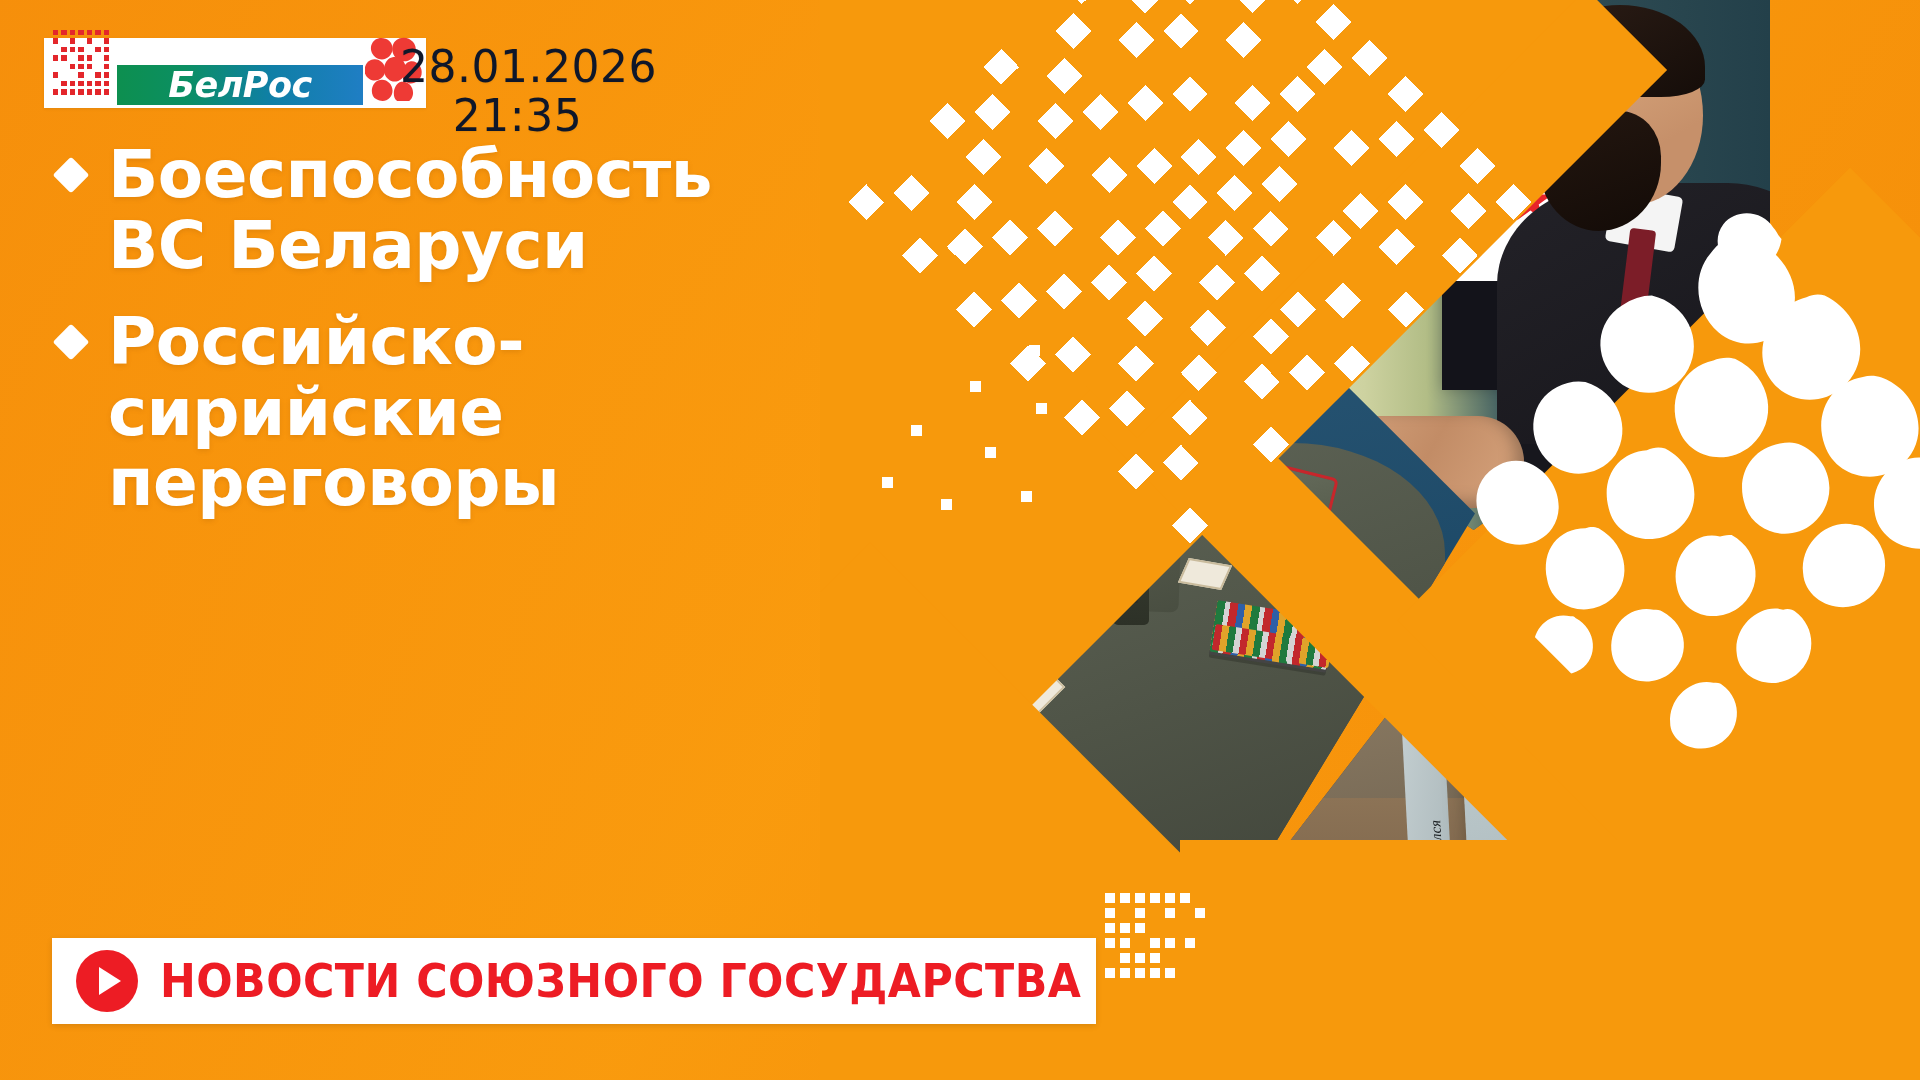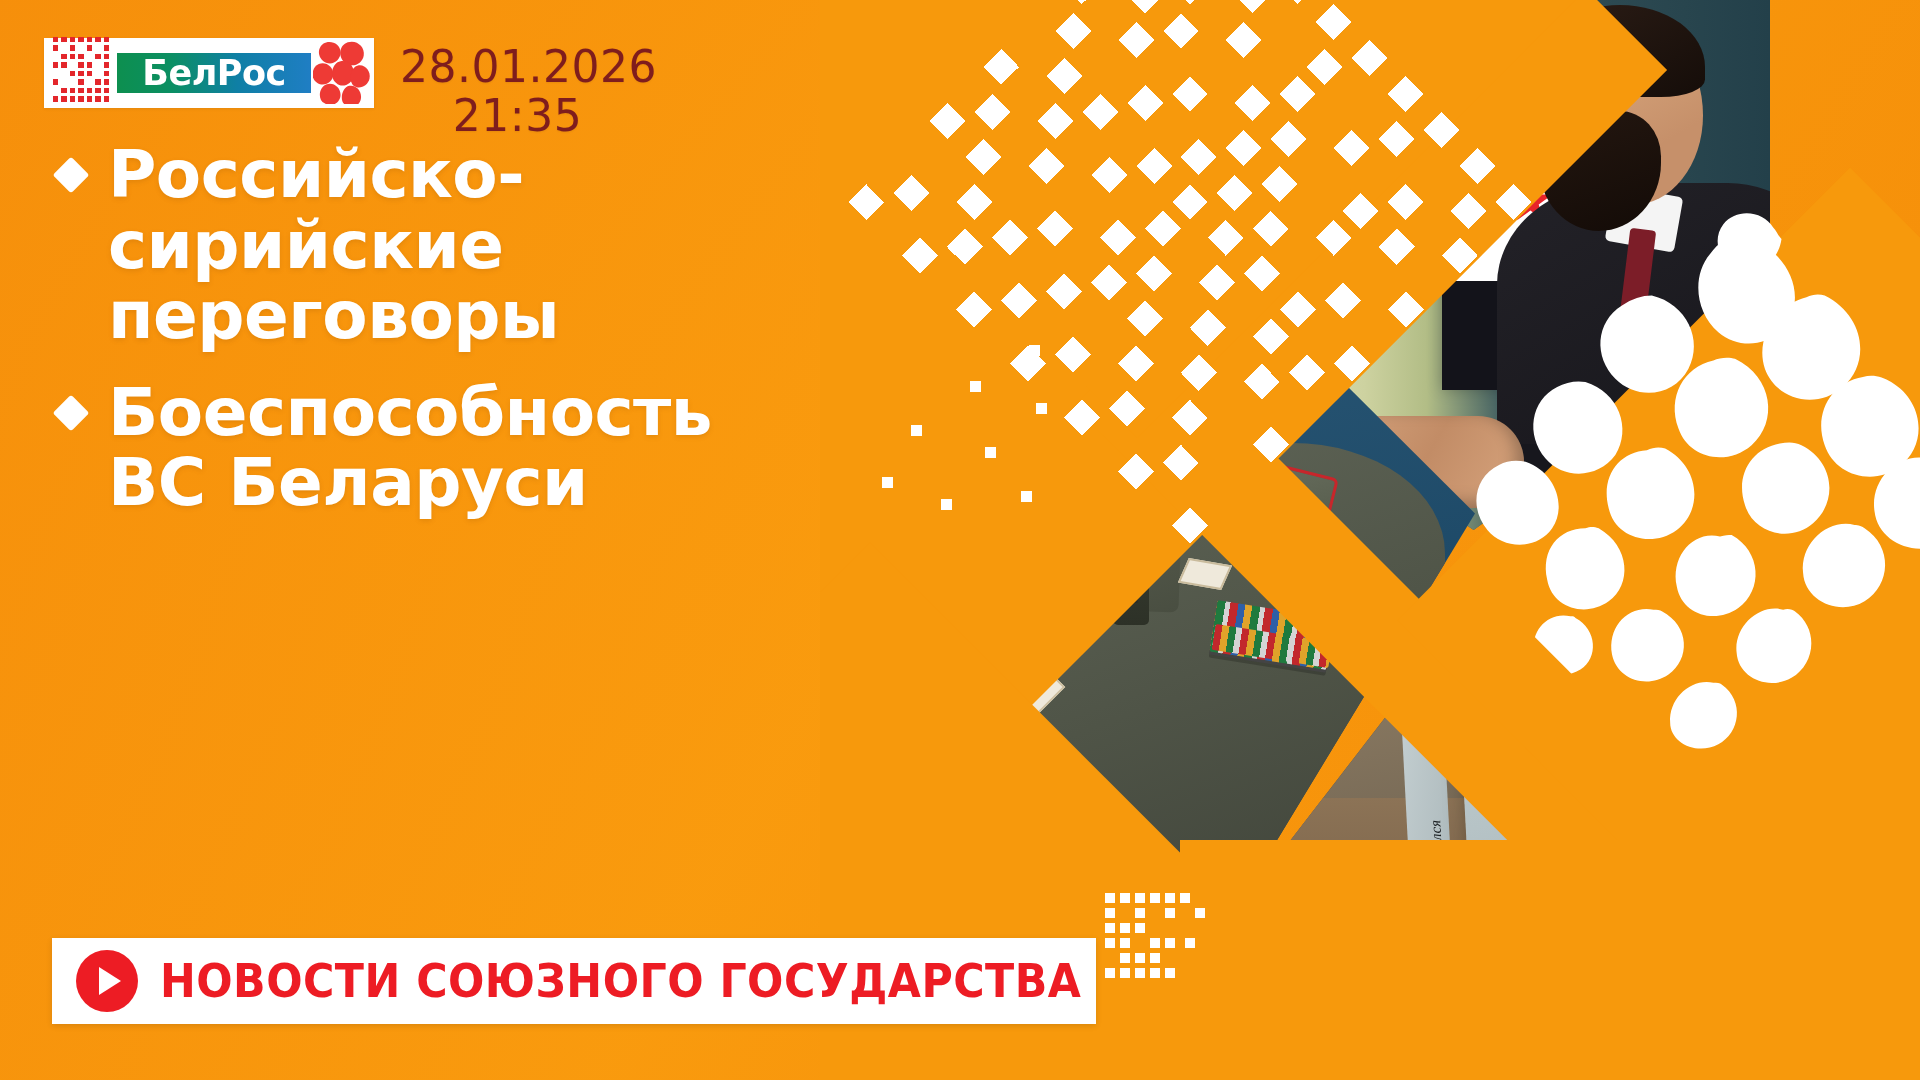--- a/index.html
+++ b/index.html
@@ -359,43 +359,44 @@
   .ornament-floral{
     position:absolute; top:260px; right:-40px; width:470px; height:470px;
     transform:rotate(45deg);
     overflow:hidden;
   }
   .ornament-floral svg{ width:100%; height:100%; display:block; }
 
   
   .logo{
     position:absolute; left:44px; top:38px;
-    width:330px; height:70px;
+    width:382px; height:70px;
     background:#ffffff;
-    display:flex; align-items:center;
+    display:flex; align-items:flex-end;
     padding:3px;
     box-shadow:0 1px 3px rgba(0,0,0,.08);
+    font-style:italic;
   }
   .logo-pattern{ width:68px; position:relative; }
   .logo-pattern svg{ width:100%; height:100%; }
   .logo-mid{
     flex:1; margin:0 2px;
     background:linear-gradient(90deg,#0d8f4f 0%,#0b8f63 28%,#0f7fa5 62%,#1f7ec4 100%);
     display:flex; align-items:center; justify-content:center;
   }
   .logo-text{
     color:#fff; font-weight:bold; font-size:35px; letter-spacing:-.5px;
     font-family:"DejaVu Sans", sans-serif;
   }
   .logo-flower{ width:58px; position:relative; }
   .logo-flower svg{ width:100%; height:100%; }
 
   .datetime{
     position:absolute; left:400px; top:42px; width:235px;
-    text-align:center; color:#7f1d1d;
+    text-align:center; color:#0f172a;
     font-size:44px; line-height:1.12; letter-spacing:.5px;
     font-family:"DejaVu Sans", sans-serif;
     text-shadow:0 1px 2px rgba(0,0,0,.07);
   }
 
   .headlines{
     position:absolute; left:44px; top:140px; width:1080px;
   }
   .hl-item{
     display:flex; align-items:flex-start; margin-bottom:26px;
@@ -753,28 +754,28 @@
 </div>
 
 <div class="datetime">
   <div>28.01.2026</div>
   <div>21:35</div>
 </div>
 
 <div class="headlines">
   <div class="hl-item">
     <div class="hl-bullet"></div>
+    <div class="hl-text">Боеспособность
+ВС Беларуси</div>
+  </div>
+  <div class="hl-item">
+    <div class="hl-bullet"></div>
     <div class="hl-text">Российско-
 сирийские
 переговоры</div>
-  </div>
-  <div class="hl-item">
-    <div class="hl-bullet"></div>
-    <div class="hl-text">Боеспособность
-ВС Беларуси</div>
   </div>
 </div>
 
 <div class="banner">
   <div class="play-btn">
     <span class="play-tri"></span>
   </div>
   <div class="banner-text">НОВОСТИ СОЮЗНОГО ГОСУДАРСТВА</div>
 </div>
 

